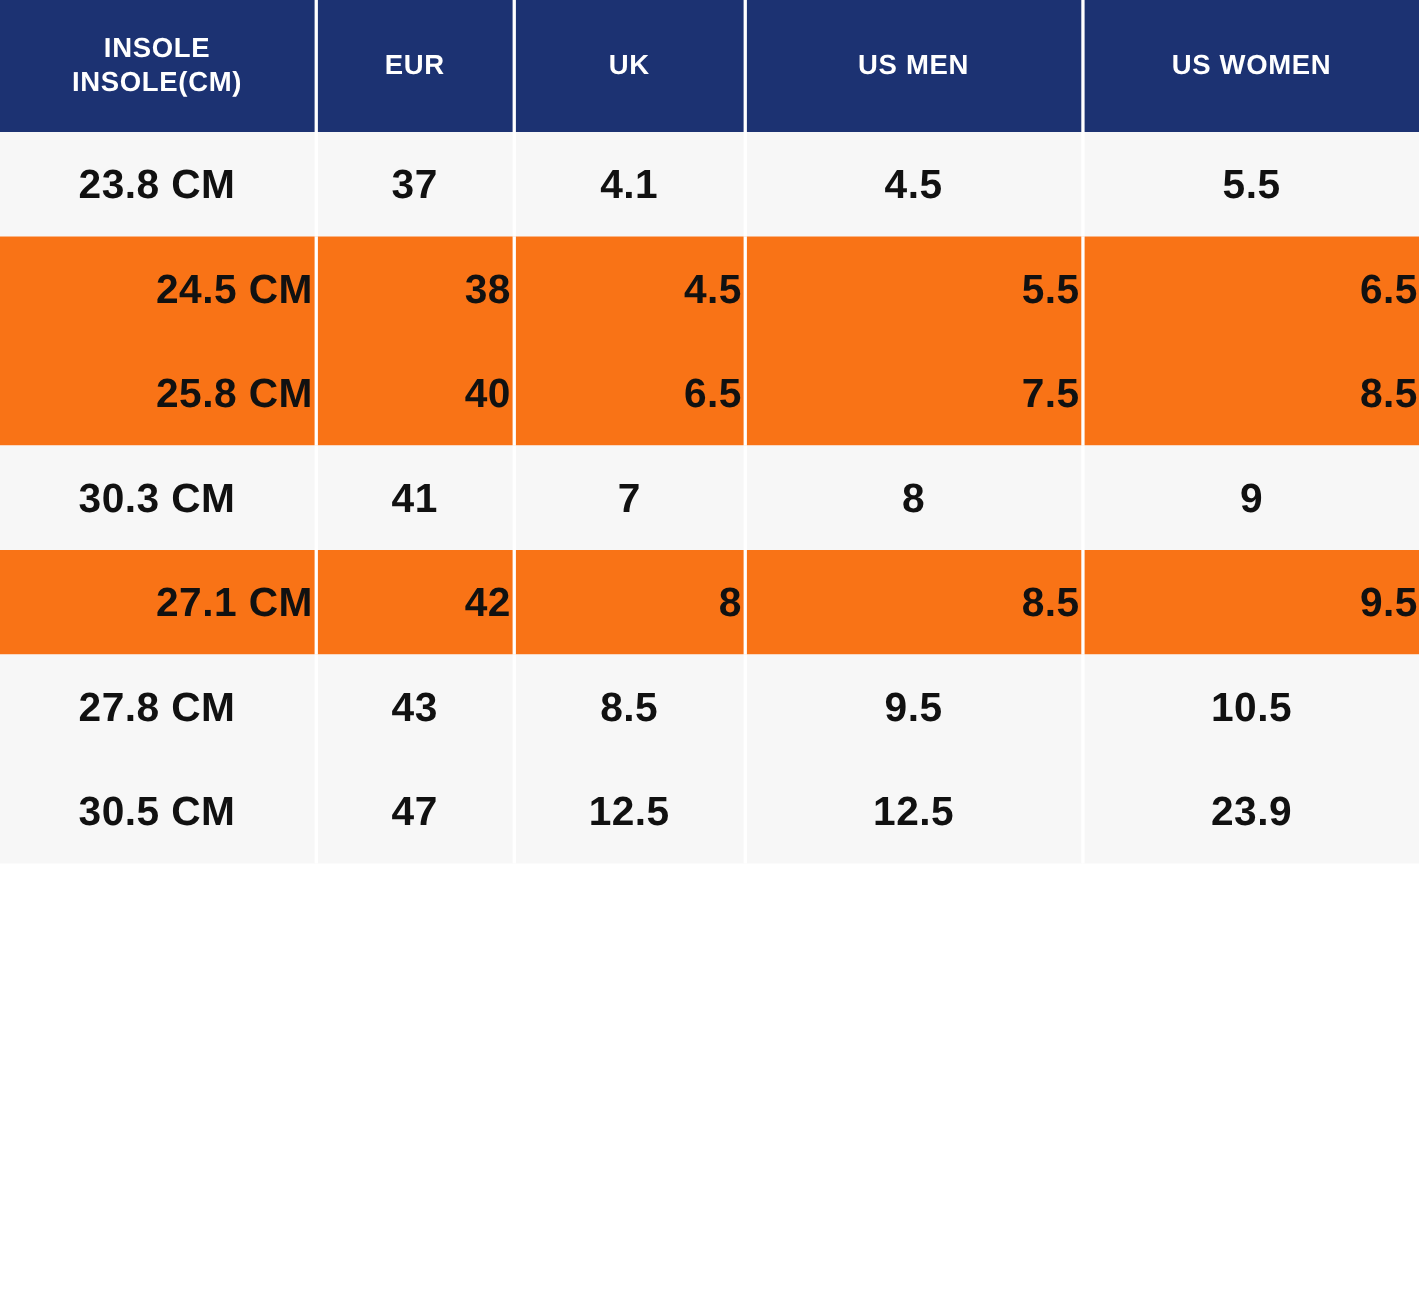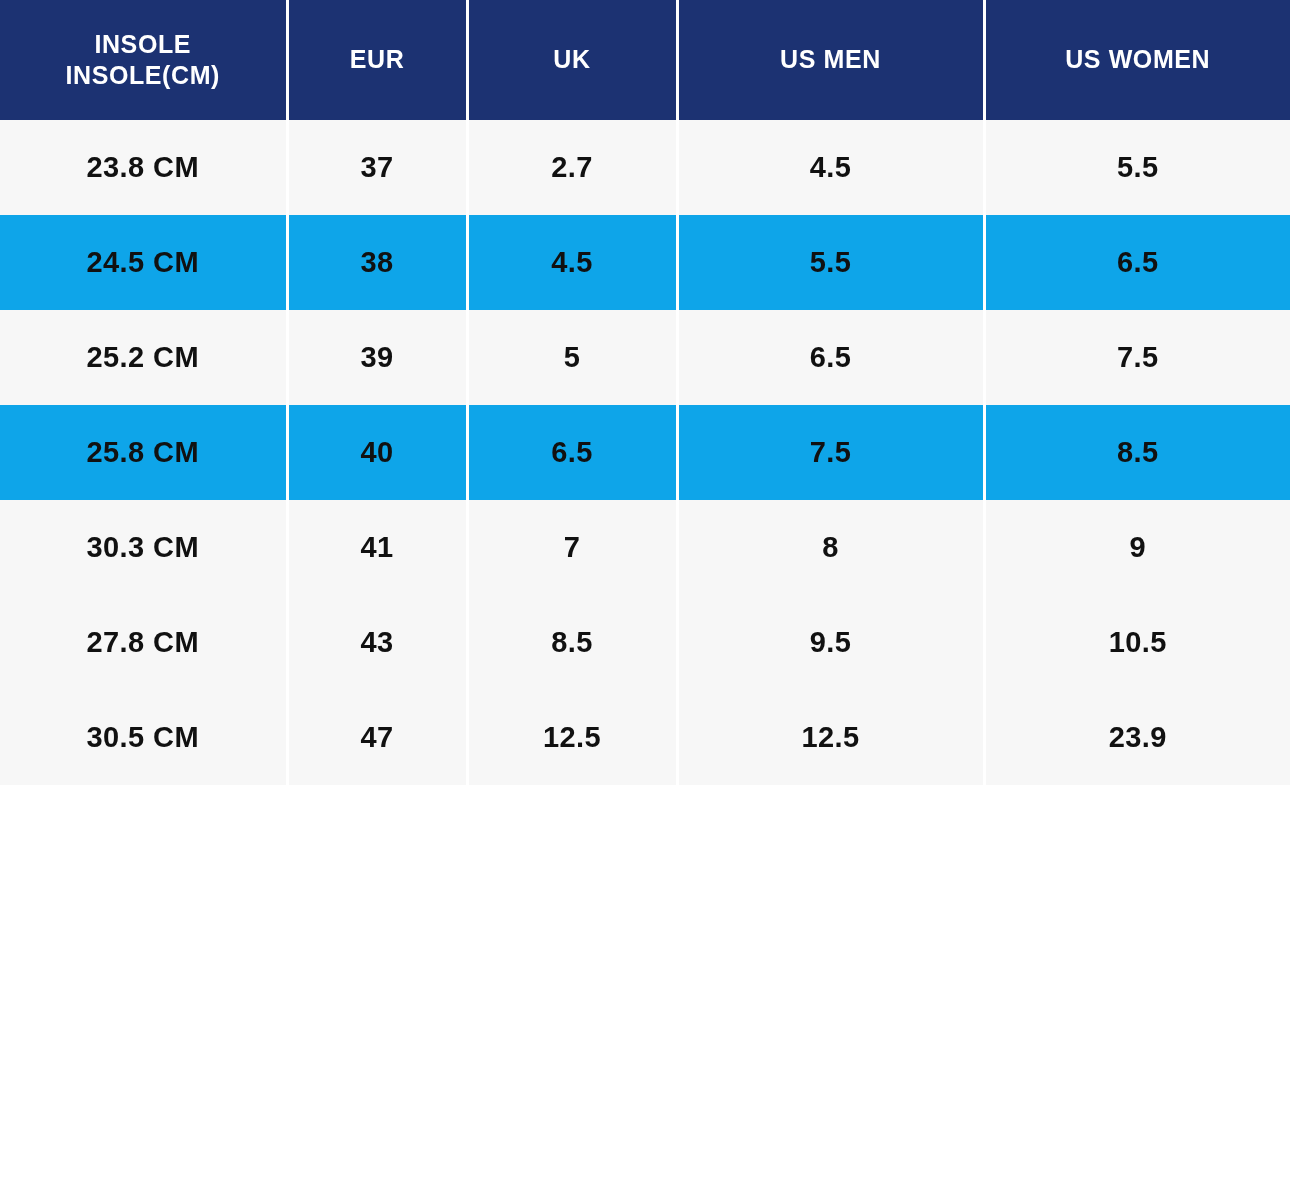--- a/index.html
+++ b/index.html
@@ -34,35 +34,36 @@
     line-height: 1.25;
     padding: 0 6px;
     box-sizing: border-box;
     border-right: 3px solid #ffffff;
   }
   .size-table thead th:last-child {
     border-right: none;
   }
   .size-table tbody td {
     height: 95px;
-    font-size: 29px;
+    font-size: 37px;
     font-weight: bold;
     color: #111111;
     letter-spacing: 0.4px;
     border-right: 3px solid #ffffff;
     box-sizing: border-box;
   }
   .size-table tbody td:last-child {
     border-right: none;
   }
   .size-table tbody tr.row-light td {
     background: #f7f7f7;
   }
   .size-table tbody tr.row-dark td {
-    background: #0ea5e9;
+    background: #f97316;
+    text-align: right;
   }
   
   col.c0 { width: 287px; }
   col.c1 { width: 180px; }
   col.c2 { width: 210px; }
   col.c3 { width: 307px; }
   col.c4 { width: 306px; }
 </style>
 </head>
 <body>
@@ -84,51 +85,51 @@
       <th>EUR</th>
       <th>UK</th>
       <th>US MEN</th>
       <th>US WOMEN</th>
     </tr>
   </thead>
   <tbody>
     <tr class="row-light">
       <td>23.8 CM</td>
       <td>37</td>
-      <td>2.7</td>
+      <td>4.1</td>
       <td>4.5</td>
       <td>5.5</td>
     </tr>
     <tr class="row-dark">
       <td>24.5 CM</td>
       <td>38</td>
       <td>4.5</td>
       <td>5.5</td>
       <td>6.5</td>
-    </tr>
-    <tr class="row-light">
-      <td>25.2 CM</td>
-      <td>39</td>
-      <td>5</td>
-      <td>6.5</td>
-      <td>7.5</td>
     </tr>
     <tr class="row-dark">
       <td>25.8 CM</td>
       <td>40</td>
       <td>6.5</td>
       <td>7.5</td>
       <td>8.5</td>
     </tr>
     <tr class="row-light">
       <td>30.3 CM</td>
       <td>41</td>
       <td>7</td>
       <td>8</td>
       <td>9</td>
+    </tr>
+    <tr class="row-dark">
+      <td>27.1 CM</td>
+      <td>42</td>
+      <td>8</td>
+      <td>8.5</td>
+      <td>9.5</td>
     </tr>
     <tr class="row-light">
       <td>27.8 CM</td>
       <td>43</td>
       <td>8.5</td>
       <td>9.5</td>
       <td>10.5</td>
     </tr>
     <tr class="row-light">
       <td>30.5 CM</td>

